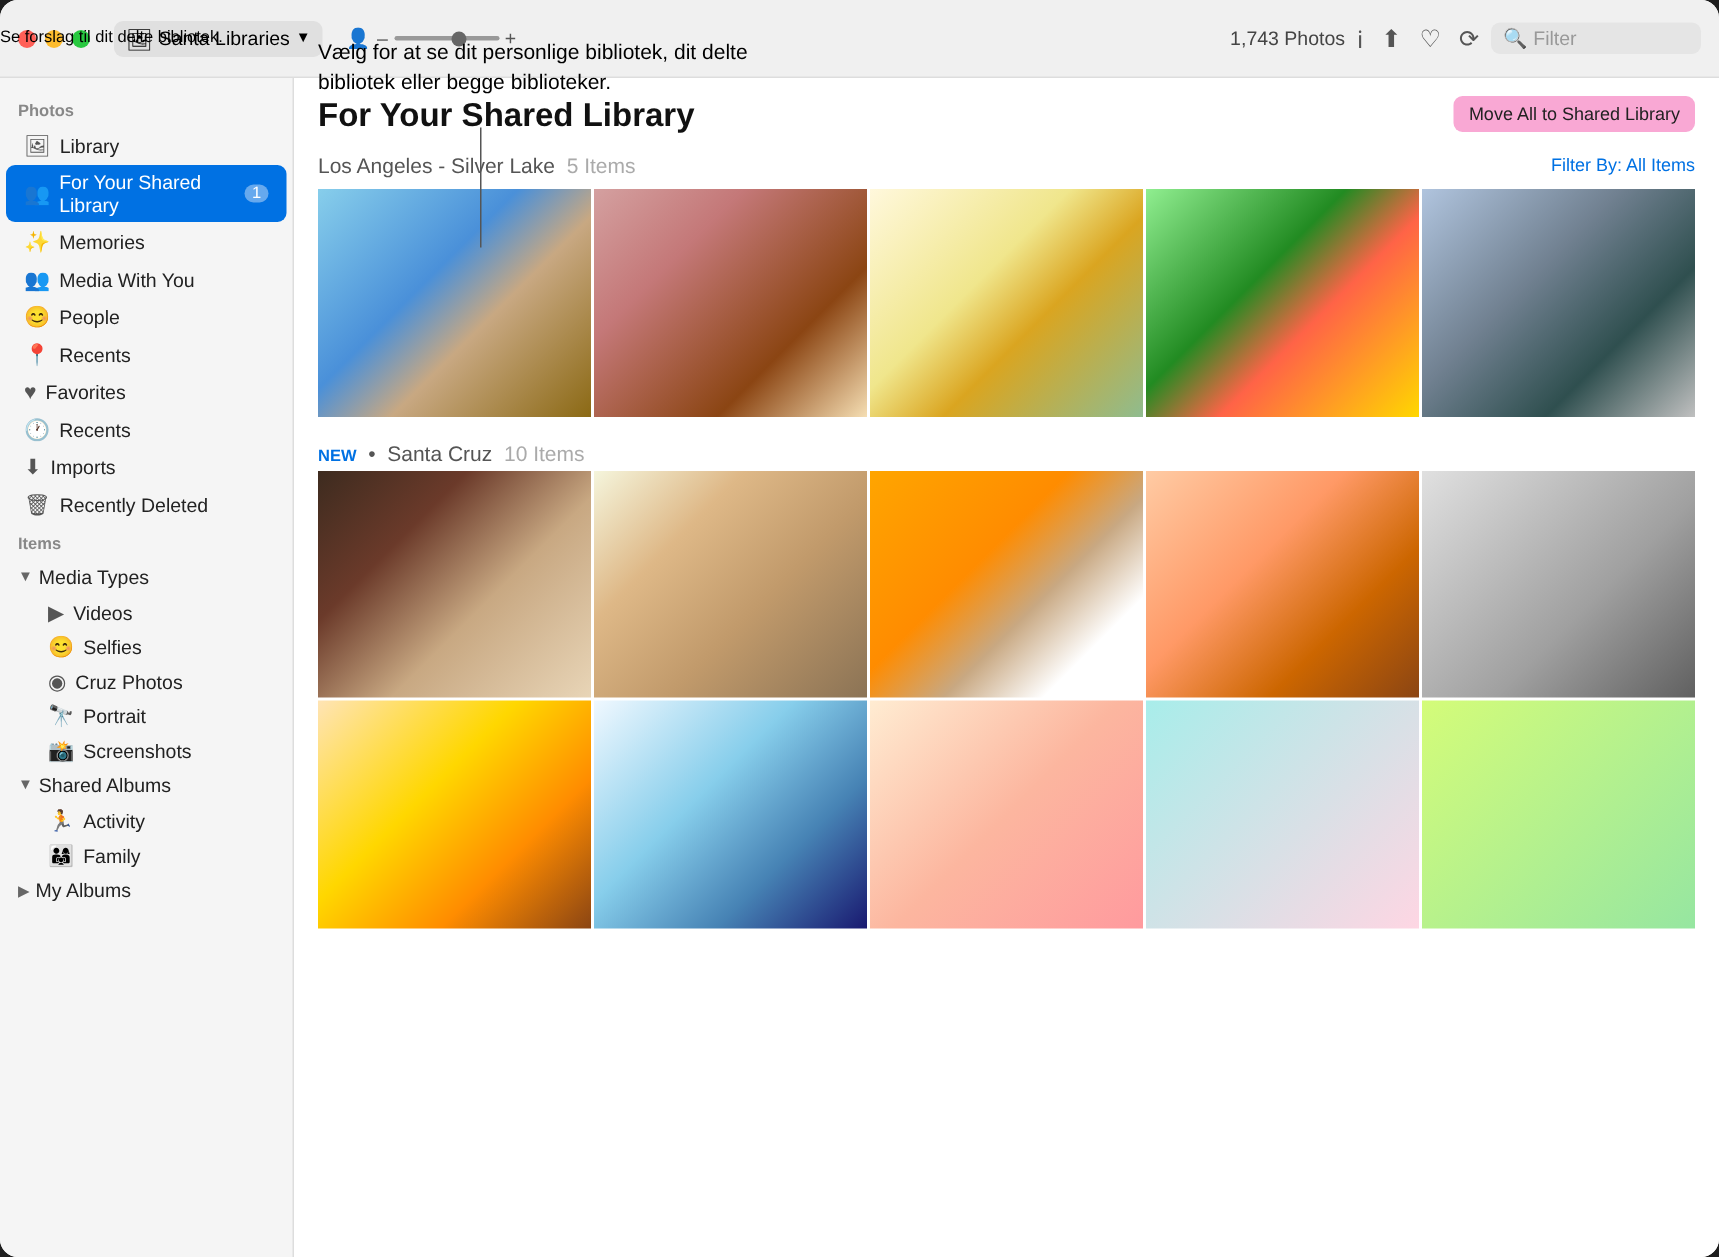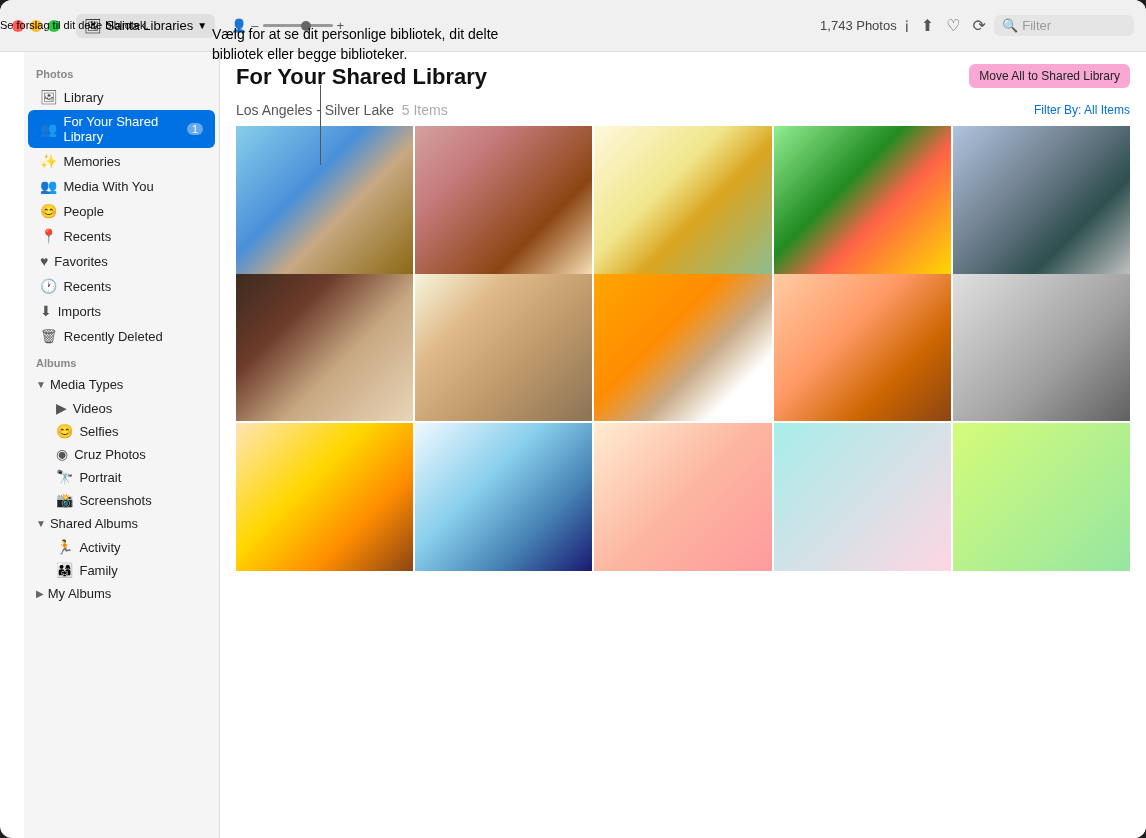--- a/index.html
+++ b/index.html
@@ -137,21 +137,20 @@
     }
 
     
     .sidebar {
       width: 196px;
       background: #f5f5f5;
       flex-shrink: 0;
       overflow-y: auto;
       padding: 8px 0;
       border-right: 1px solid #ddd;
-      margin-left: 24px;
     }
     .sidebar-section-label {
       font-size: 11px;
       font-weight: 600;
       color: #888;
       padding: 8px 12px 4px;
       text-transform: none;
     }
     .sidebar-item {
       display: flex;
@@ -359,21 +358,21 @@
       </div>
       <div class="sidebar-item">
         <span class="sidebar-icon">⬇</span>
         <span>Imports</span>
       </div>
       <div class="sidebar-item">
         <span class="sidebar-icon">🗑</span>
         <span>Recently Deleted</span>
       </div>
 
-      <div class="sidebar-section-label">Albums</div>
+      <div class="sidebar-section-label">Items</div>
 
       <div class="sidebar-group-toggle">
         <span class="chevron">▼</span>
         <span>Media Types</span>
       </div>
       <div class="sidebar-sub-item">
         <span class="sidebar-icon">▶</span>
         <span>Videos</span>
       </div>
       <div class="sidebar-sub-item">
@@ -427,20 +426,28 @@
       </div>
 
       <div class="photo-grid five-col photo-grid-first">
         <div class="photo-cell p1"></div>
         <div class="photo-cell p2"></div>
         <div class="photo-cell p3"></div>
         <div class="photo-cell p4"></div>
         <div class="photo-cell p5"></div>
       </div>
 
+      <div class="section-header-row" style="margin-top:8px;">
+        <span class="section-title">
+          <span class="new-badge" style="color:#0071e3;font-weight:700;font-size:11px;">NEW</span>
+          &nbsp;•&nbsp;
+          <span>Santa Cruz</span>
+          &nbsp;<span style="color:#aaa;">10 Items</span>
+        </span>
+      </div>
 
       <div class="photo-grid five-col">
         <div class="photo-cell p6"></div>
         <div class="photo-cell p7"></div>
         <div class="photo-cell p8"></div>
         <div class="photo-cell p9"></div>
         <div class="photo-cell p10"></div>
       </div>
 
       <div class="photo-grid five-col bottom" style="margin-top:2px;">

